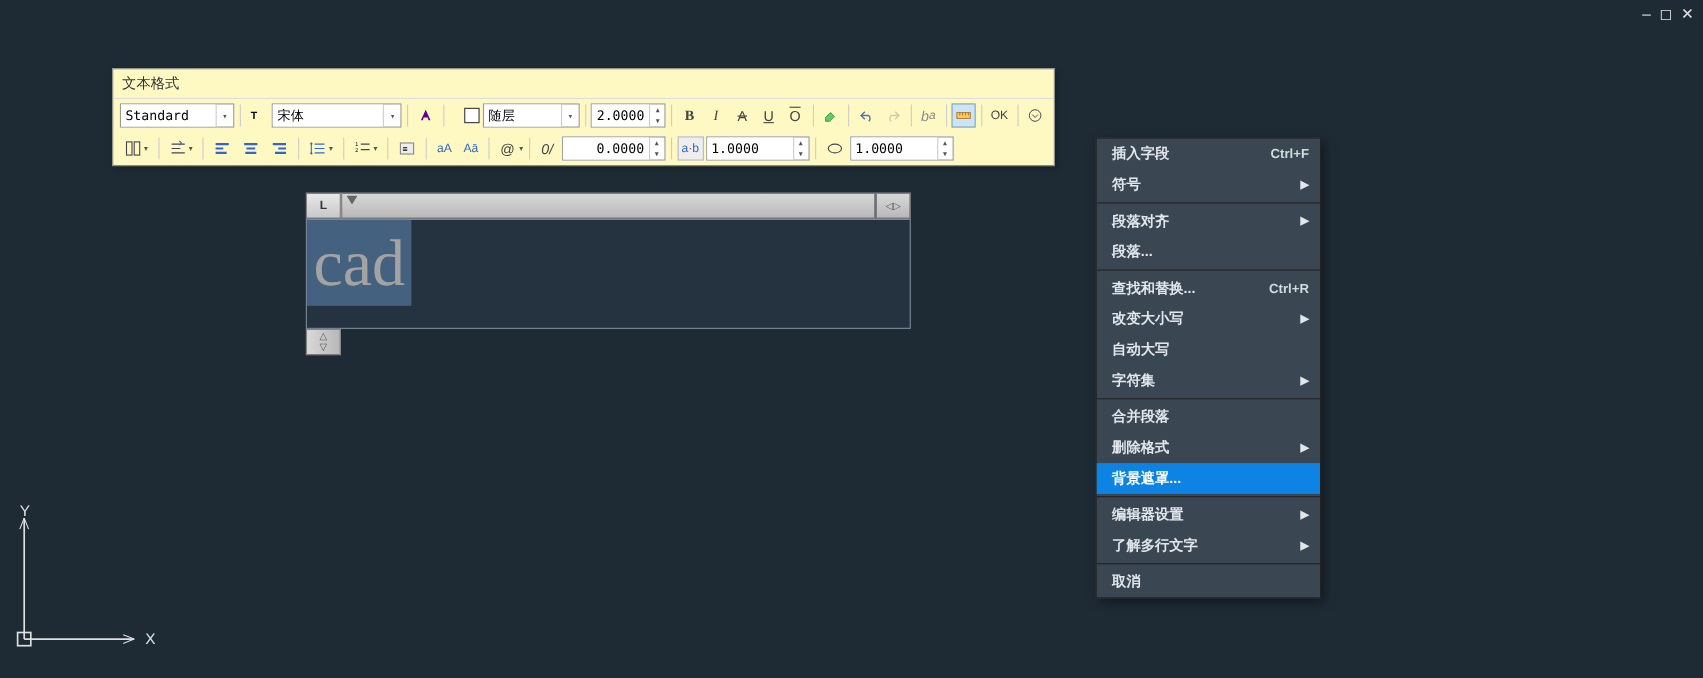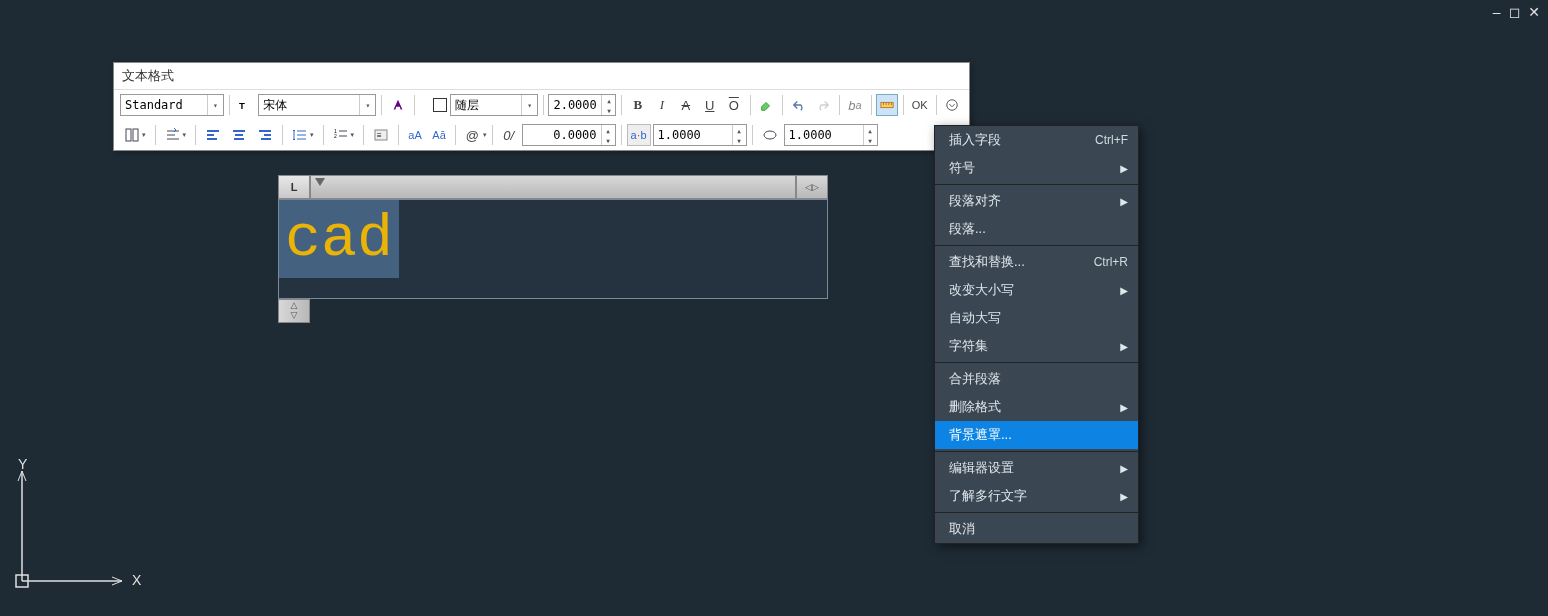--- a/index.html
+++ b/index.html
@@ -19,23 +19,23 @@
   display: flex;
   gap: 8px;
   color: #e0e0e0;
   font-size: 14px;
 }
 .window-controls span { cursor: pointer; }
 
 .text-format-panel {
   position: absolute;
   top: 62px;
-  left: 113px;
+  left: 102px;
   width: 857px;
-  background: #ffffff;
+  background: #fef9c3;
   border: 1px solid #888;
   box-shadow: 2px 2px 6px rgba(0,0,0,0.3);
 }
 .panel-title {
   padding: 4px 8px;
   font-size: 13px;
   color: #333;
 }
 .toolbar-row {
   display: flex;
@@ -162,39 +162,40 @@
 }
 .vscroll span { font-size:9px; color:#555; }
 .edit-area {
   flex: 1;
   min-height: 100px;
   border: 1px solid #7a8a9a;
   background: rgba(40,55,70,0.7);
   position: relative;
 }
 .selected-text {
-  font-family: Liberation Mono, monospace;
+  font-family: Liberation Serif, serif;
   font-size: 60px;
-  color: #eab308;
+  color: #a3a3a3;
   background: rgba(90,130,170,0.6);
   padding: 0 6px;
   display: inline-block;
   line-height: 1.3;
 }
 
 .context-menu {
   position: absolute;
   top: 125px;
-  left: 934px;
+  left: 996px;
   width: 205px;
   background: #3a4752;
   border: 1px solid #222;
   box-shadow: 3px 3px 10px rgba(0,0,0,0.5);
   color: #e0e6ec;
   font-size: 13px;
+  font-weight: bold;
 }
 .menu-item {
   display: flex;
   align-items: center;
   justify-content: space-between;
   padding: 5px 10px 5px 14px;
   cursor: pointer;
 }
 .menu-item.highlighted { background: #0d84e3; color: #ffffff; }
 .menu-item .arrow { font-size: 10px; }

